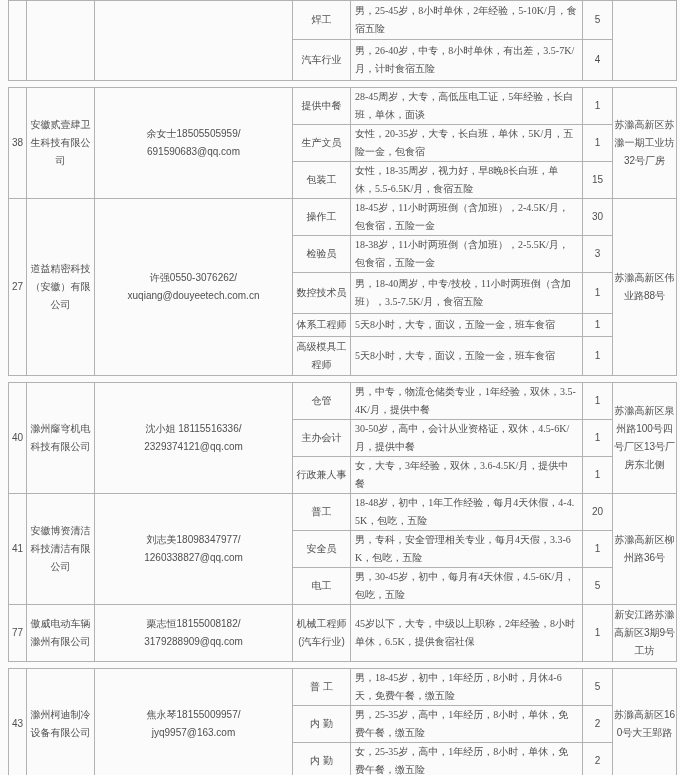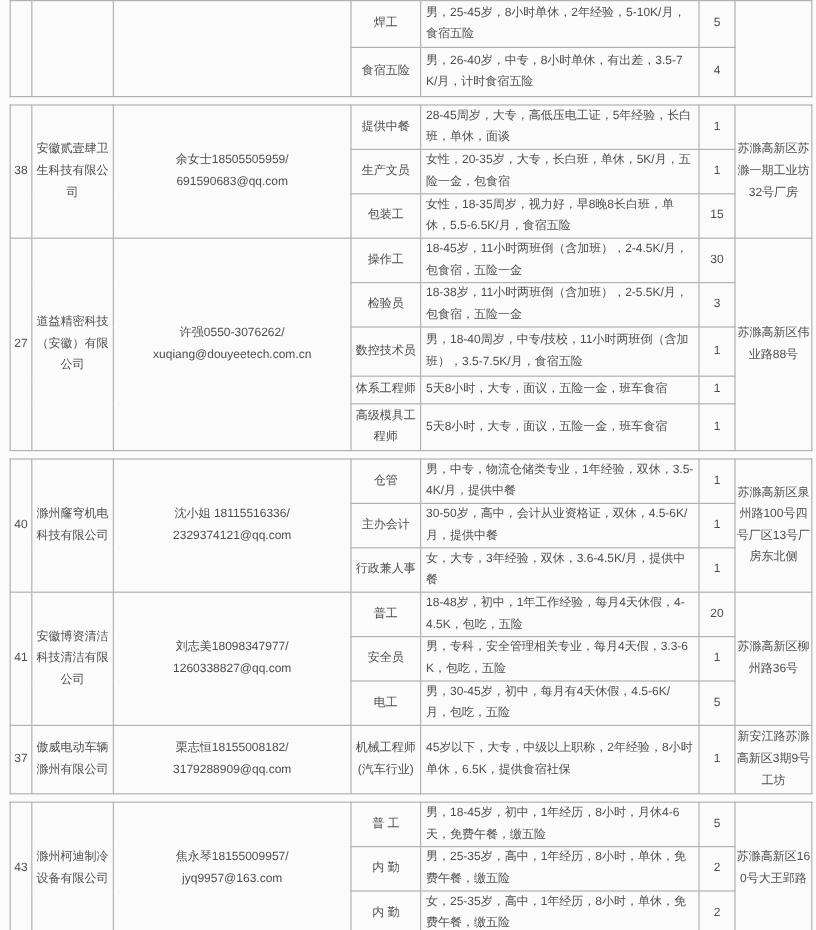--- a/index.html
+++ b/index.html
@@ -13,21 +13,21 @@
   table{
     border-collapse:collapse;table-layout:fixed;width:668px;
     font-size:10px;
   }
   td{
     border:1px solid #b2b2b2;
     text-align:center;vertical-align:middle;
     padding:0 1px;line-height:18px;
     overflow:hidden;word-break:break-all;
   }
-  td.c-desc{text-align:left;padding:0 4px;}
+  td.c-desc{text-align:left;padding:0 4px;font-family:Liberation Serif, serif;}
   td.c-contact{white-space:pre-line;}
   td.c-pos{white-space:pre-line;padding:0 2px;}
   td.c-addr{padding:0;margin-left:12px;}
   .gap{height:6px;}
 </style>
 </head>
 <body>
 
 <div class="sheet">
 
@@ -45,21 +45,21 @@
         <tr style="height:39px">
       <td rowspan="2" class="c-no"></td>
       <td rowspan="2" class="c-company"></td>
       <td rowspan="2" class="c-contact"></td>
       <td class="c-pos">焊工</td>
       <td class="c-desc">男，25-45岁，8小时单休，2年经验，5-10K/月，食宿五险</td>
       <td class="c-count">5</td>
       <td rowspan="2" class="c-addr"></td>
     </tr>
     <tr style="height:41px">
-      <td class="c-pos">食宿五险</td>
+      <td class="c-pos">汽车行业</td>
       <td class="c-desc">男，26-40岁，中专，8小时单休，有出差，3.5-7K/月，计时食宿五险</td>
       <td class="c-count">4</td>
     </tr>
   </tbody>
     </table>
 
   <div class="gap"></div>
 
   <table>
     <colgroup>
@@ -172,21 +172,21 @@
       <td class="c-pos">安全员</td>
       <td class="c-desc">男，专科，安全管理相关专业，每月4天假，3.3-6K，包吃，五险</td>
       <td class="c-count">1</td>
     </tr>
     <tr style="height:37px">
       <td class="c-pos">电工</td>
       <td class="c-desc">男，30-45岁，初中，每月有4天休假，4.5-6K/月，包吃，五险</td>
       <td class="c-count">5</td>
     </tr>
     <tr style="height:57px">
-      <td class="c-no">37</td>
+      <td class="c-no">77</td>
       <td class="c-company">傲威电动车辆滁州有限公司</td>
       <td class="c-contact">栗志恒18155008182/
 3179288909@qq.com</td>
       <td class="c-pos">机械工程师
 (汽车行业)</td>
       <td class="c-desc">45岁以下，大专，中级以上职称，2年经验，8小时单休，6.5K，提供食宿社保</td>
       <td class="c-count">1</td>
       <td class="c-addr">新安江路苏滁高新区3期9号工坊</td>
     </tr>
   </tbody>

